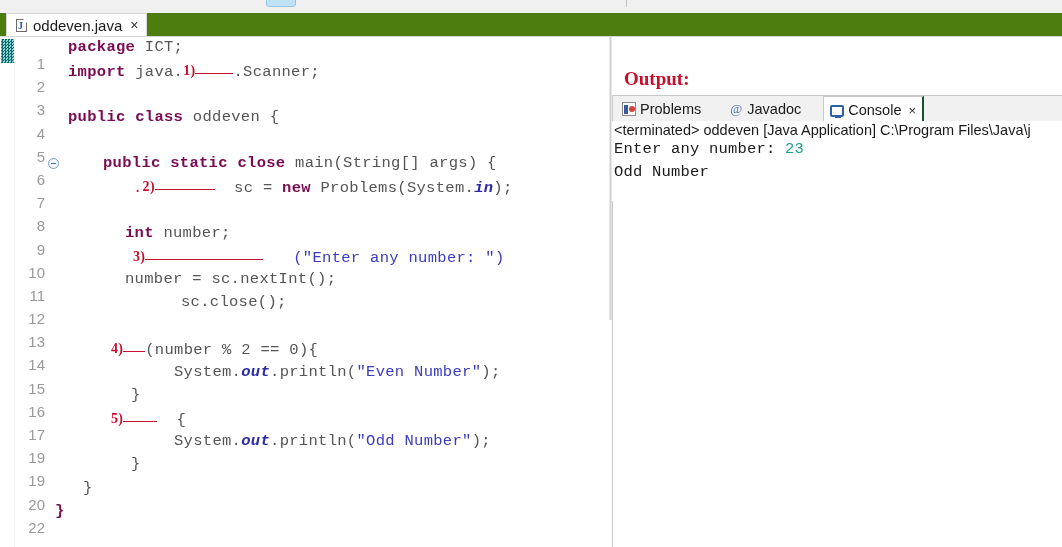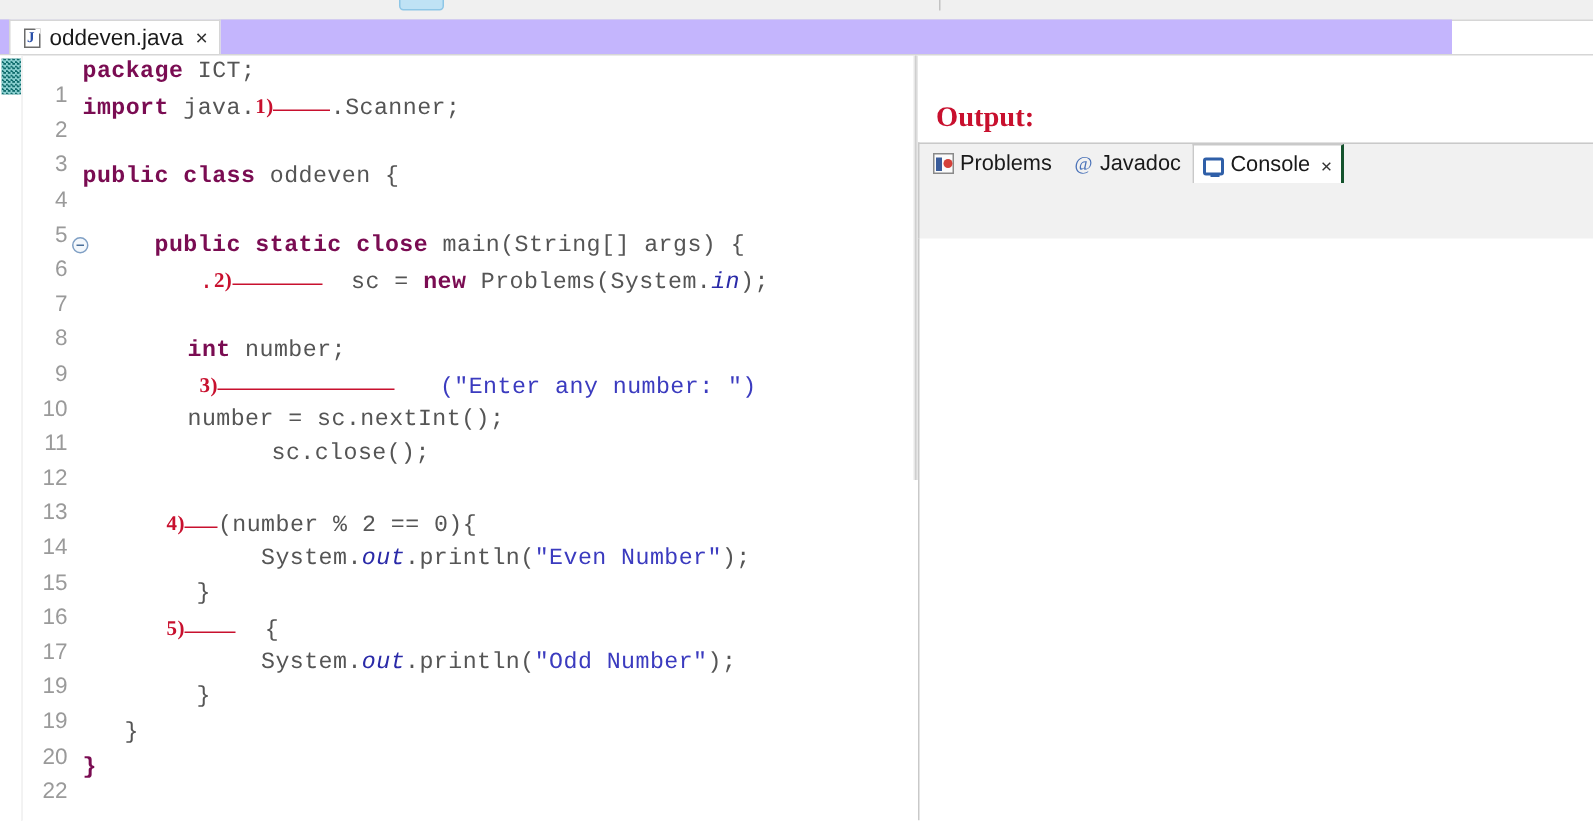--- a/index.html
+++ b/index.html
@@ -35,22 +35,22 @@
     position: absolute;
     left: 626px; top: 0px;
     width: 1px; height: 7px;
     background: #c2c2c2;
   }
 
   
   #tabbar {
     position: absolute;
     left: 0; top: 13px;
-    width: 968px; height: 23px;
-    background: #c4b5fd;
+    width: 1062px; height: 23px;
+    background: #4d7c0f;
   }
   #tab-oddeven {
     position: absolute;
     left: 6px; top: 0px;
     height: 23px;
     background: #ffffff;
     border-top: 1px solid #d6d6d6;
     border-left: 1px solid #d6d6d6;
     border-right: 1px solid #d6d6d6;
     display: flex;
@@ -163,28 +163,28 @@
   }
   .fold::after {
     content: "";
     position: absolute;
     left: 2px; top: 4px;
     width: 5px; height: 1px;
     background: #4a6f99;
   }
   .src {
     position: absolute;
-    left: 40px;
+    left: 53px;
     top: 1px;
     color: #555555;
     letter-spacing: 0.3px;
   }
   .kw   { color: #7a0c52; font-weight: bold; }
   .str  { color: #3b3bbf; }
-  .fld  { color: #2a2aa8; font-weight: normal; font-style: italic; }
+  .fld  { color: #2a2aa8; font-weight: bold; font-style: italic; }
   .plain{ color: #555555; }
   .blank-num {
     color: #c8102e;
     font-weight: bold;
     font-family: "Liberation Serif", serif;
     font-size: 14px;
     vertical-align: 1px;
   }
   .blank-line {
     display: inline-block;
@@ -233,21 +233,21 @@
     border-top: 1px solid #c9c9c9;
     border-left: 1px solid #c9c9c9;
   }
   #console-tabs {
     position: relative;
     height: 26px;
     display: flex;
     align-items: flex-start;
     padding-left: 3px;
     box-sizing: border-box;
-    gap: 2px;
+    gap: 16px;
   }
   .ctab {
     display: flex;
     align-items: center;
     gap: 4px;
     height: 26px;
     padding: 0 6px;
     font-size: 14.5px;
     color: #1a1a1a;
     box-sizing: border-box;
@@ -519,14 +519,19 @@
 
       <div class="ctab active">
         <span class="ico ico-console"></span>
         <span>Console</span>
         <span class="cclose">×</span>
       </div>
 
     </div>
   </div>
 
+  <div id="console-body">
+    <div id="console-header-line">&lt;terminated&gt; oddeven [Java Application] C:\Program Files\Java\j</div>
+    <div class="console-out"><span>Enter any number: </span><span class="console-in">23</span></div>
+    <div class="console-out"><span>Odd Number</span></div>
+  </div>
 
 </div>
 
 </body></html>

